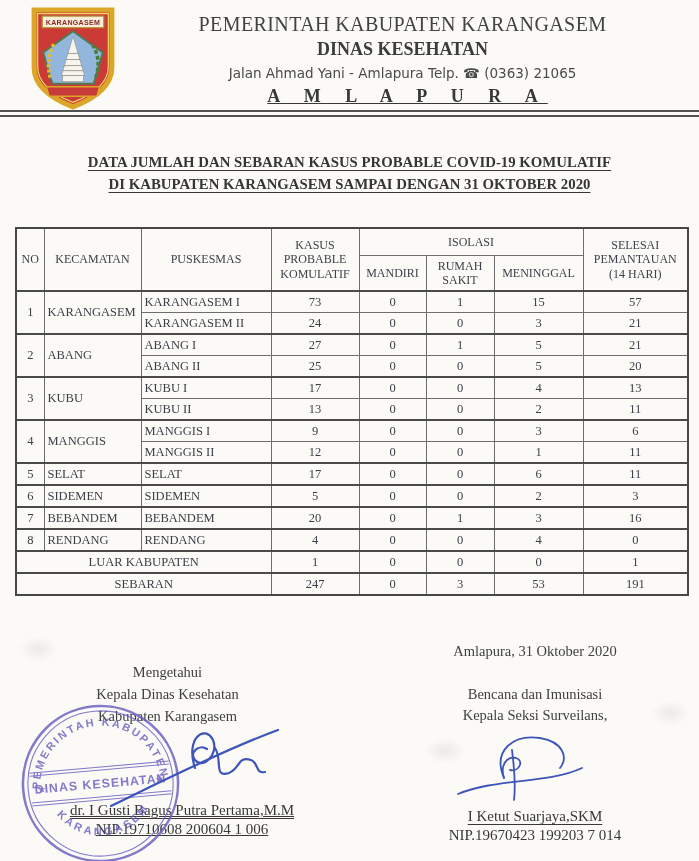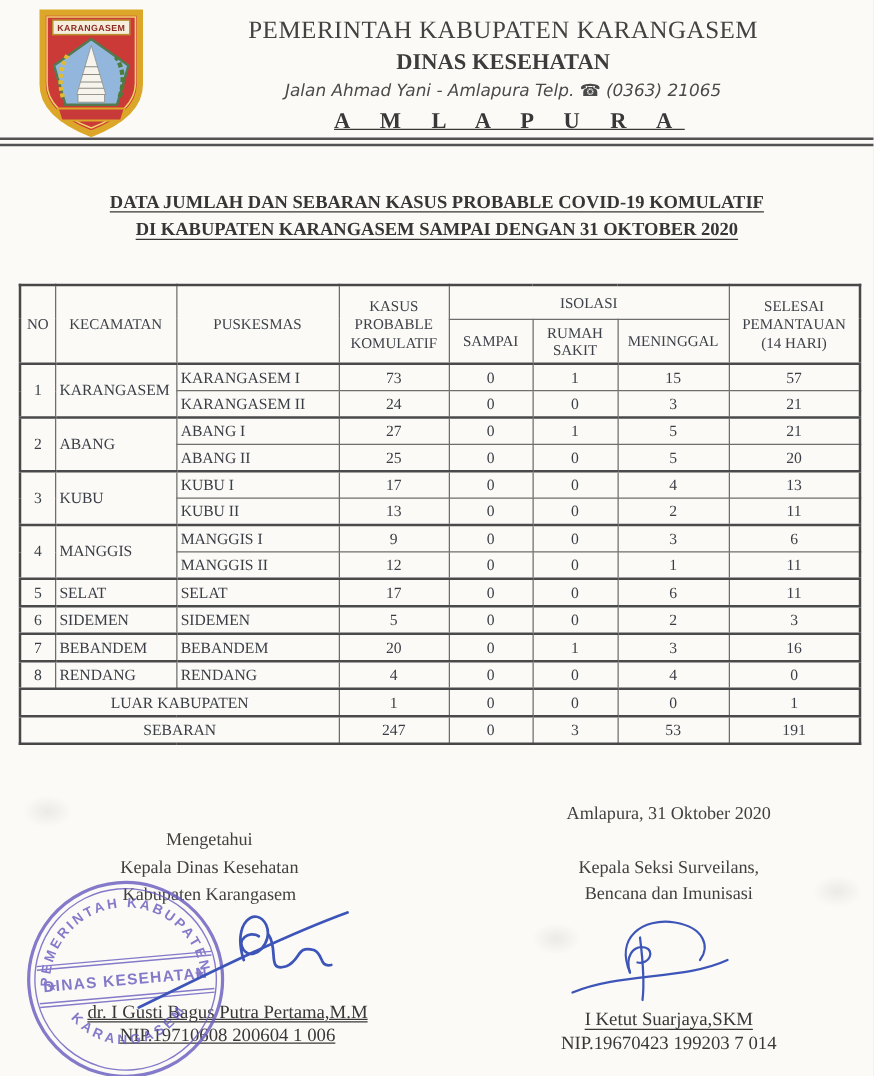--- a/index.html
+++ b/index.html
@@ -3,21 +3,21 @@
 <meta charset="utf-8">
 <style>
   html,body{margin:0;padding:0;background:#e8e8e6;}
   #page{position:relative;width:699px;height:861px;background:#fbfaf6;overflow:hidden;
         font-family:"Liberation Serif",serif;color:#3b3b3b;}
   
   .logo{position:absolute;left:26px;top:7px;width:94px;height:104px;}
   .lh-text{position:absolute;left:112px;right:6px;top:13px;text-align:center;}
   .lh1{font-size:20px;letter-spacing:.4px;color:#424242;}
   .lh2{font-size:18px;font-weight:bold;margin-top:3px;color:#3c3c3c;}
-  .lh3{font-family:"DejaVu Sans",sans-serif;font-size:13.5px;margin-top:5px;color:#4a4a4a;font-style:italic;}
+  .lh3{font-family:"DejaVu Sans",sans-serif;font-size:13.5px;margin-top:5px;color:#4a4a4a;}
   .lh4{font-size:18px;font-weight:bold;letter-spacing:10px;padding-left:10px;margin-top:5px;color:#383838;text-decoration:underline;}
   .rule{position:absolute;left:0;right:0;top:110px;height:3px;
         border-top:2px solid #525252;border-bottom:2px solid #525252;}
   
   .doc-title{position:absolute;left:0;right:0;top:151px;text-align:center;
              font-weight:bold;font-size:14.8px;line-height:22px;color:#363636;}
   .u-line{text-decoration:underline;text-decoration-thickness:1.3px;text-underline-offset:3px;}
   
   table.covid{position:absolute;left:15px;top:227px;width:672px;border-collapse:collapse;
               table-layout:fixed;font-size:12.5px;color:#3a3e46;}
@@ -98,21 +98,21 @@
     <thead>
       <tr>
         <th rowspan="2">NO</th>
         <th rowspan="2">KECAMATAN</th>
         <th rowspan="2">PUSKESMAS</th>
         <th rowspan="2">KASUS PROBABLE KOMULATIF</th>
         <th colspan="3">ISOLASI</th>
         <th rowspan="2">SELESAI PEMANTAUAN (14 HARI)</th>
       </tr>
       <tr>
-        <th>SAMPAI</th>
+        <th>MANDIRI</th>
         <th>RUMAH SAKIT</th>
         <th>MENINGGAL</th>
       </tr>
     </thead>
     <tbody>
 
       <tr class="gs">
         <td rowspan="2" class="c-no">1</td>
         <td rowspan="2" class="c-kec">KARANGASEM</td>
         <td class="c-pus">KARANGASEM I</td>
@@ -254,22 +254,22 @@
     <div>Kepala Dinas Kesehatan</div>
     <div>Kabupaten Karangasem</div>
   </div>
   <div class="sign-left-name">
     <div class="u-line">dr. I Gusti Bagus Putra Pertama,M.M</div>
     <div>NIP.19710608 200604 1 006</div>
   </div>
 
   <div class="sign-right-date">Amlapura, 31 Oktober 2020</div>
   <div class="sign-right-head">
+    <div>Bencana dan Imunisasi</div>
     <div>Kepala Seksi Surveilans,</div>
-    <div>Bencana dan Imunisasi</div>
   </div>
   <div class="sign-right-name">
     <div class="u-line">I Ketut Suarjaya,SKM</div>
     <div>NIP.19670423 199203 7 014</div>
   </div>
 
   <div class="stamp">
     <svg viewBox="0 0 175 175" width="174" height="174">
       <g transform="rotate(-5 87 87)" fill="none" stroke="#6a5ec0">
         <circle cx="87" cy="87" r="78" stroke-width="2.6"></circle>

